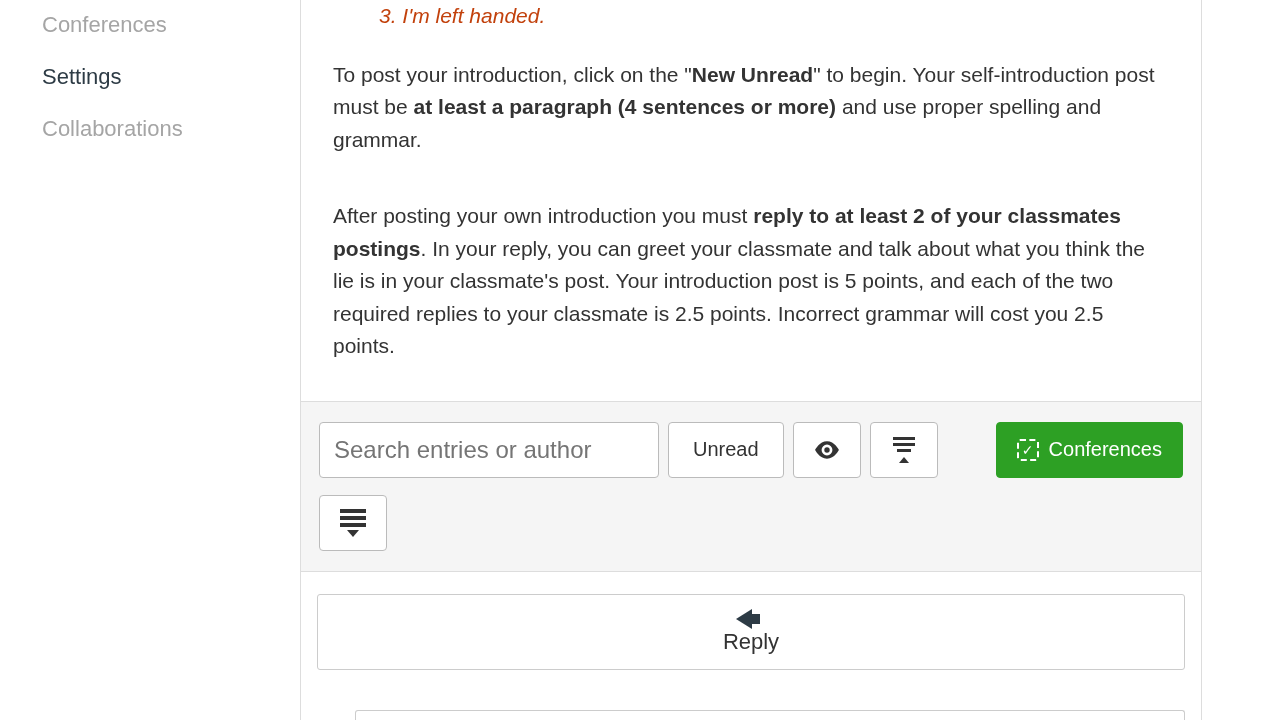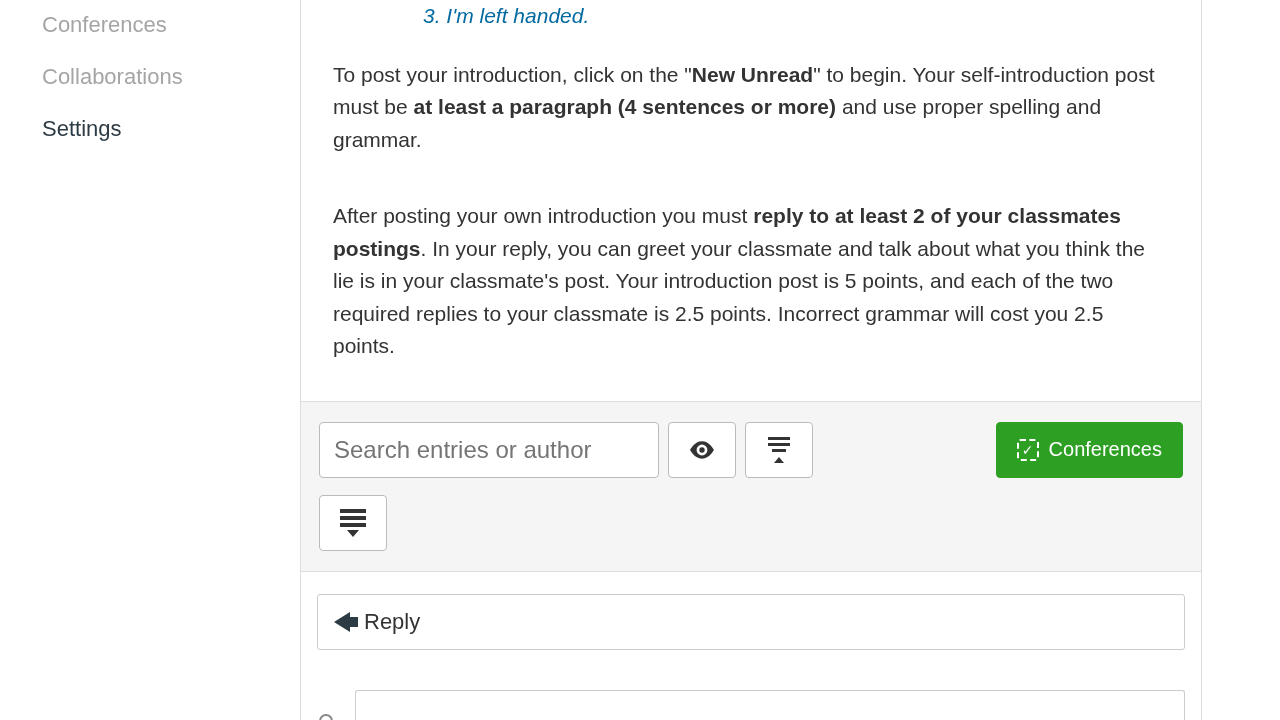--- a/index.html
+++ b/index.html
@@ -27,23 +27,23 @@
       border-left: 1px solid #ddd;
       border-right: 1px solid #ddd;
     }
     .content {
       padding: 0 32px 26px 32px;
       font-size: 21px;
       line-height: 1.55;
       color: #333;
     }
     .list-item {
-      margin-left: 90px;
+      margin-left: 46px;
       font-style: italic;
-      color: #0369a1;
+      color: #c2410c;
       padding-bottom: 18px;
     }
     .para { padding-top: 8px; padding-bottom: 12px; }
     .toolbar {
       background: #f5f5f5;
       border-top: 1px solid #ddd;
       border-bottom: 1px solid #ddd;
       padding: 20px 18px;
       display: flex;
       flex-wrap: wrap;
@@ -100,20 +100,21 @@
     .reply-area { padding: 22px 16px; }
     .reply-box {
       border: 1px solid #ccc;
       border-radius: 3px;
       padding: 14px 16px;
       display: flex;
       align-items: center;
       font-size: 22px;
       color: #333;
       cursor: pointer;
+      flex-direction: column;
     }
     .reply-arrow {
       width: 0; height: 0;
       border-top: 10px solid transparent;
       border-bottom: 10px solid transparent;
       border-right: 16px solid #2D3B45;
       position: relative;
       margin-right: 14px;
     }
     .reply-arrow::after {
@@ -136,37 +137,38 @@
       border-bottom: none;
       border-radius: 3px 3px 0 0;
     }
   </style>
 </head>
 <body>
 
 <div class="layout">
   <nav class="sidebar">
     <div class="nav-item">Conferences</div>
+    <div class="nav-item active">Settings</div>
     <div class="nav-item">Collaborations</div>
-    <div class="nav-item active">Settings</div>
   </nav>
 
   <main class="main">
     <div class="content">
       <div class="list-item">3. I'm left handed.</div>
       <p class="para">
         <span>To post your introduction, click on the "</span><strong>New Unread</strong><span>" to begin.  Your self-introduction post must be </span><strong>at least a paragraph (4 sentences or more)</strong><span> and use proper spelling and grammar.</span>
       </p>
       <p class="para" style="padding-top:32px;">
         <span>After posting your own introduction you must </span><strong>reply to at least 2 of your classmates postings</strong><span>. In your reply, you can greet your classmate and talk about what you think the lie is in your classmate's post. Your introduction post is 5 points, and each of the two required replies to your classmate is 2.5 points. Incorrect grammar will cost you 2.5 points.</span>
       </p>
     </div>
 
     <div class="toolbar">
       <input class="search" type="text" placeholder="Search entries or author" style="">
+      <button class="btn">Unread</button>
       <button class="btn icon-only">
         <svg class="eye-svg" viewBox="0 0 24 16">
           <path d="M12 0C5 0 1 8 1 8s4 8 11 8 11-8 11-8S19 0 12 0zm0 13a5 5 0 110-10 5 5 0 010 10zm0-2.5a2.5 2.5 0 100-5 2.5 2.5 0 000 5z"></path>
         </svg>
       </button>
       <button class="btn icon-only">
         <span class="collapse-icon">
           <span class="bar"></span>
             <span class="bar"></span>
             <span class="sbar"></span>

